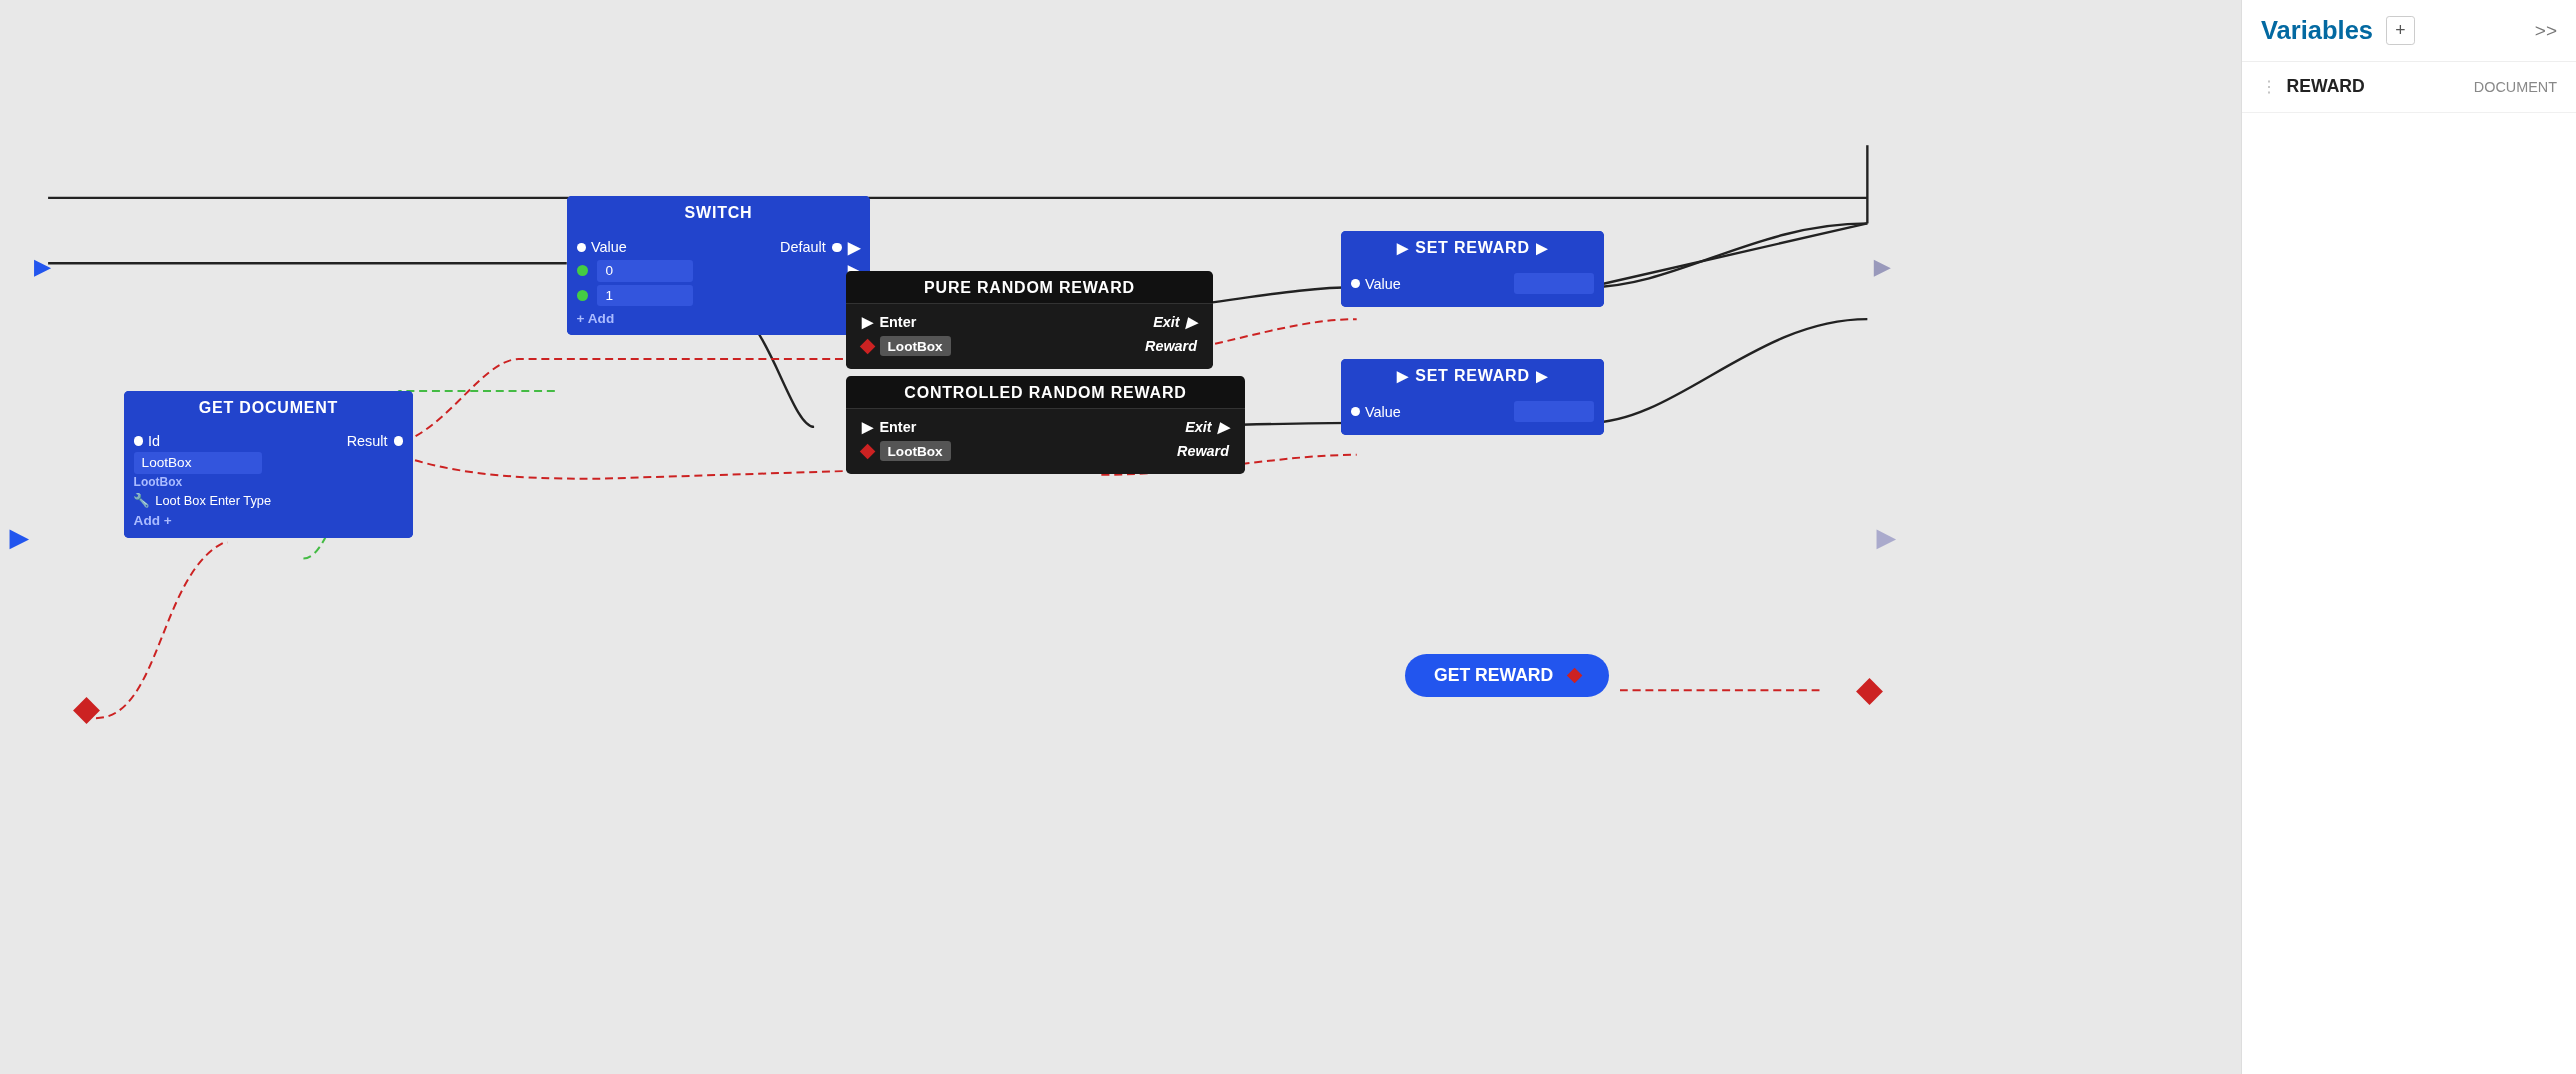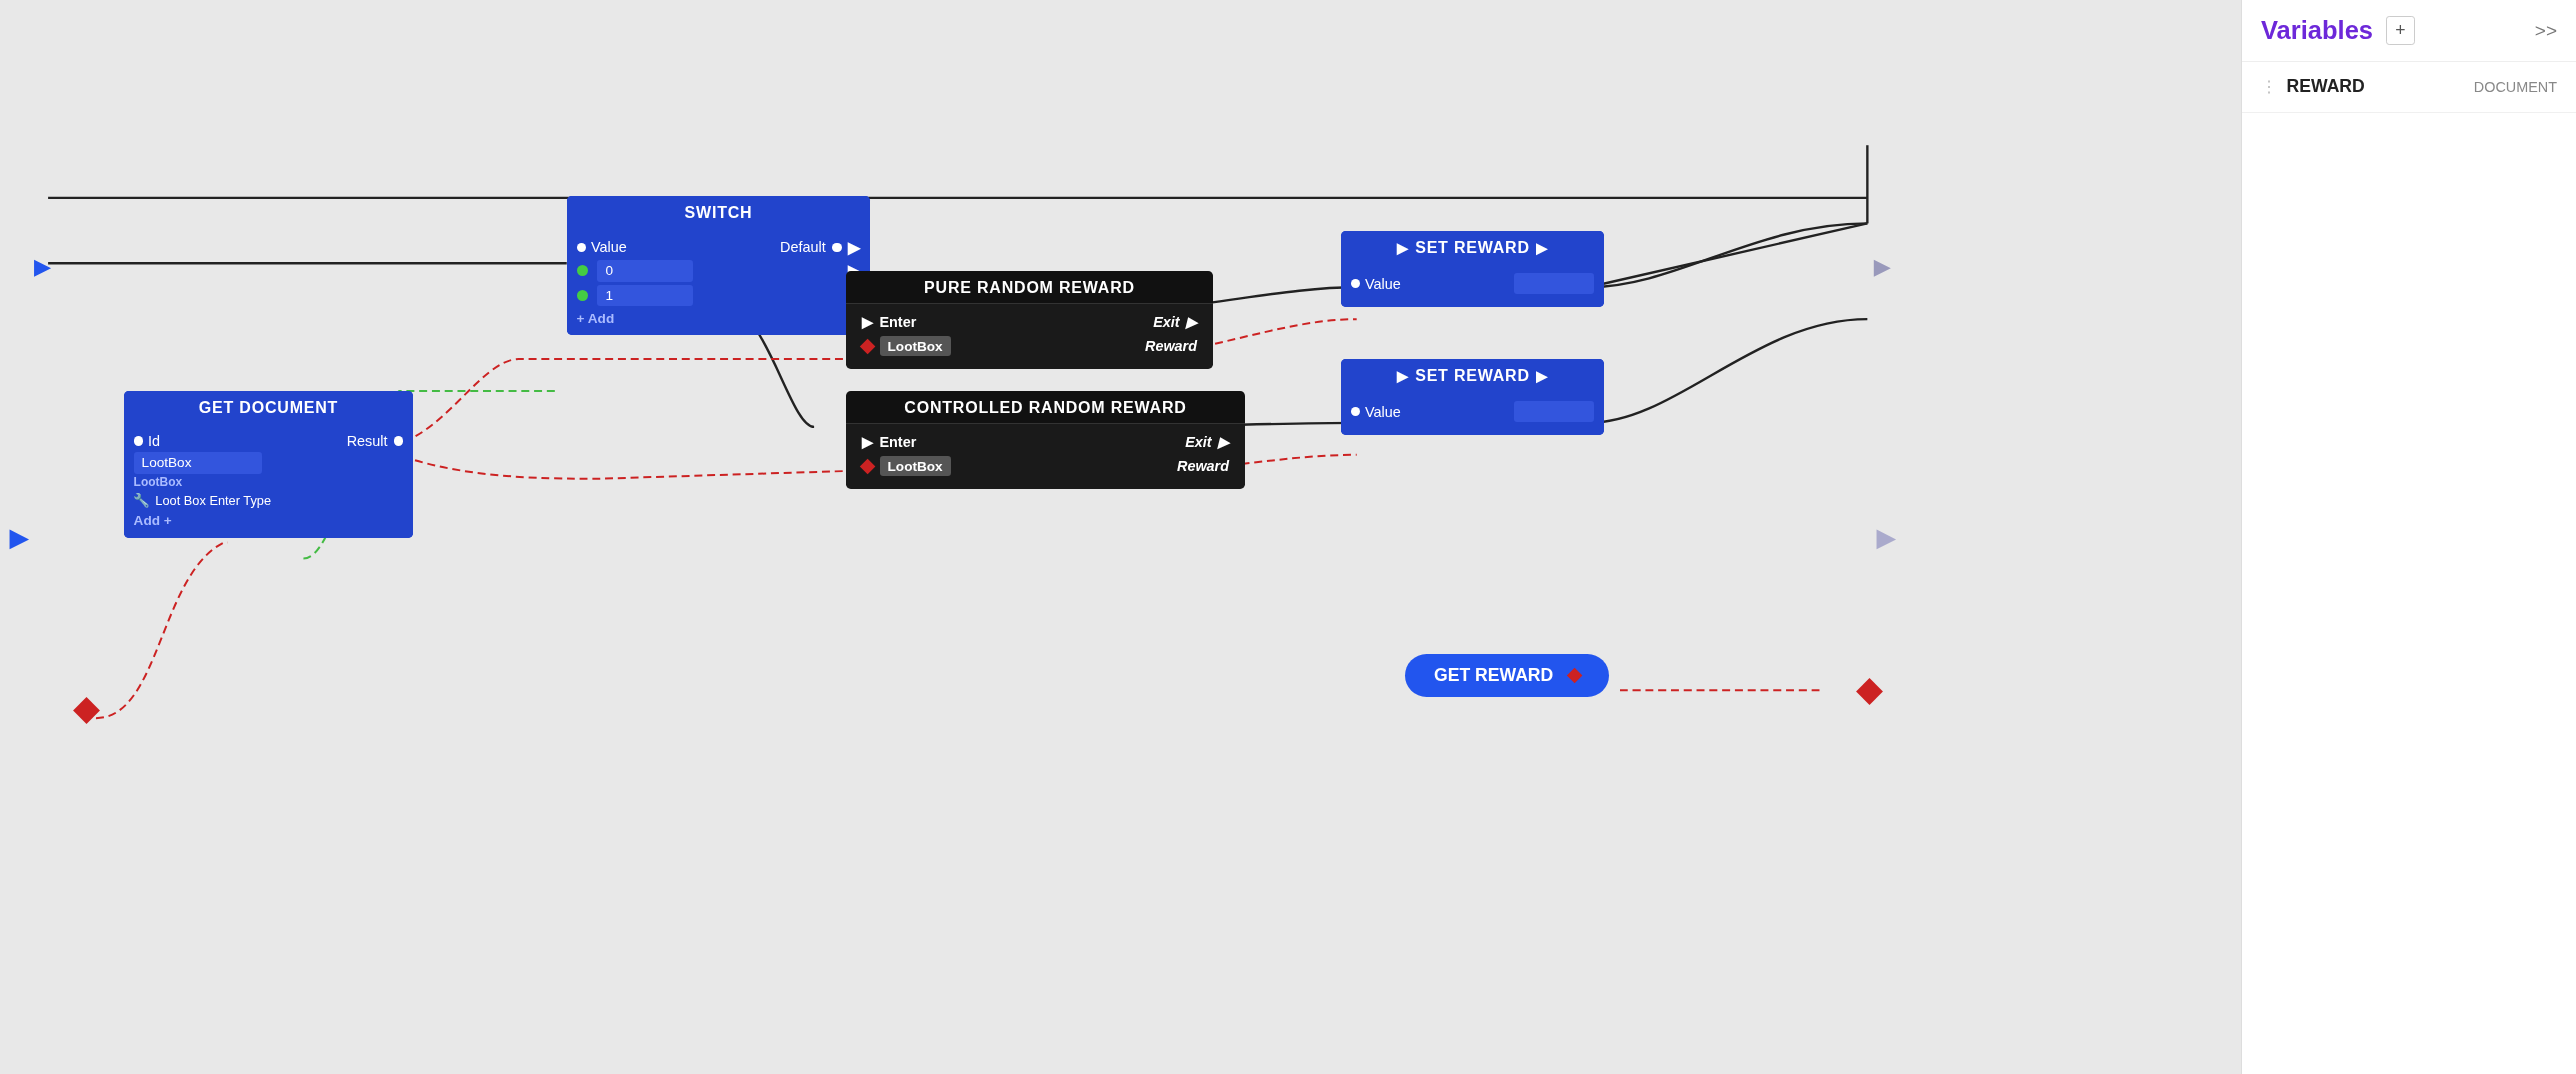--- a/index.html
+++ b/index.html
@@ -164,21 +164,21 @@
       display: flex;
       align-items: center;
       padding: 16px 19px;
       border-bottom: 0.8px solid #eee;
       gap: 12.8px;
     }
 
     .variables-title {
       font-size: 25.5px;
       font-weight: 600;
-      color: #6d28d9;
+      color: #0369a1;
     }
 
     .variables-add-btn {
       width: 29px; height: 29px;
       border: 1.6px solid #ccc;
       border-radius: 3.2px;
       display: flex; align-items: center; justify-content: center;
       font-size: 17.6px;
       color: #555;
       cursor: pointer;
@@ -402,21 +402,21 @@
           <span style="width:11.2px;height:11.2px;background:#cc2222;transform:rotate(45deg);display:inline-block;"></span>
           <span class="lootbox-badge">LootBox</span>
         </div>
         <div class="dark-port-right">
           <span class="reward-label">Reward</span>
         </div>
       </div>
     </div>
   </div>
 
-  <div class="node node-dark" style="left:846px; top:391px; width:399px;">
+  <div class="node node-dark" style="left:846px; top:376px; width:399px;">
     <div class="node-header" style="background:#111;border-bottom:0.8px solid #333;">
       <span>CONTROLLED RANDOM REWARD</span>
     </div>
     <div class="node-body">
 
       <div class="dark-port-row">
         <div class="dark-port-left">
           <span style="color:white;font-size:14.4px;">▶</span>
           <span>Enter</span>
         </div>

